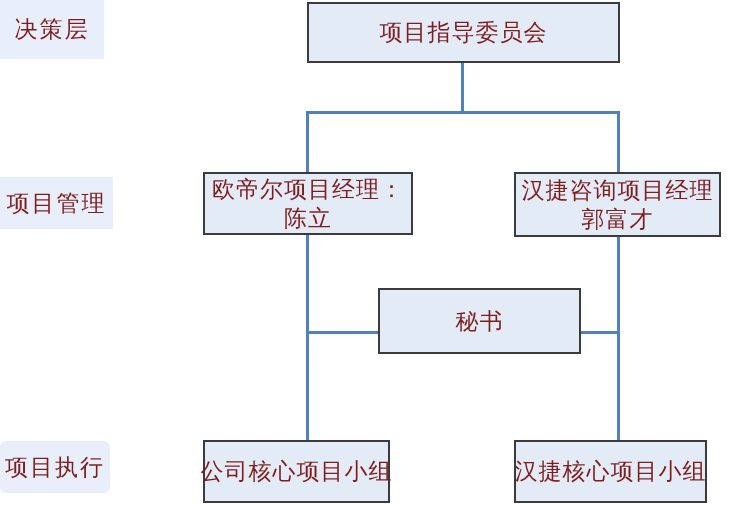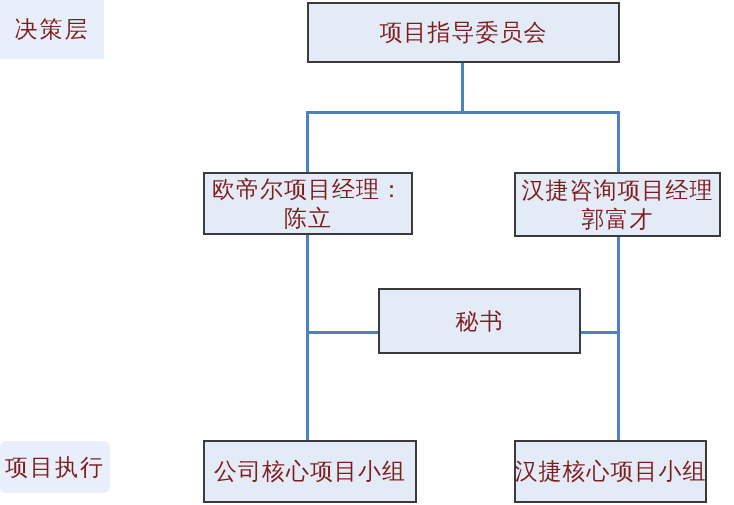--- a/index.html
+++ b/index.html
@@ -42,40 +42,43 @@
   
   .label-decision   { left: 0;   top: 3;   width: 104px; height: 59px; }
   .label-management { left: 0;   top: 177px; width: 113px; height: 52px; }
   .label-execution  { left: 0;   top: 441px; width: 110px; height: 52px; border-radius: 6px; }
 
   
   .node-steering  { left: 307px; top: 2px;   width: 313px; height: 61px; }
   .node-pm-left   { left: 203px; top: 172px; width: 210px; height: 63px; }
   .node-pm-right  { left: 514px; top: 172px; width: 207px; height: 65px; }
   .node-secretary { left: 378px; top: 288px; width: 203px; height: 66px; }
-  .node-exec-left { left: 203px; top: 440px; width: 214px; height: 63px; }
+  .node-exec-left { left: 203px; top: 440px; width: 187px; height: 63px; }
   .node-exec-right{ left: 514px; top: 440px; width: 193px; height: 63px; }
 
   
   .conn-v-top         { left: 461px; top: 63px;  width: 3px;   height: 50px; }
   .conn-h-top         { left: 306px; top: 111px; width: 314px; height: 3px; }
   .conn-v-left-upper  { left: 306px; top: 111px; width: 3px;   height: 61px; }
   .conn-v-right-upper { left: 617px; top: 111px; width: 3px;   height: 61px; }
   .conn-v-left-long   { left: 306px; top: 235px; width: 3px;   height: 205px; }
   .conn-v-right-long  { left: 617px; top: 237px; width: 3px;   height: 203px; }
   .conn-h-sec-left    { left: 307px; top: 331px; width: 71px;  height: 3px; }
   .conn-h-sec-right   { left: 547px; top: 331px; width: 71px;  height: 3px; }
 </style>
 </head>
 <body>
 
 <div class="canvas">
 
   <div class="layer-label label-decision">
     <span>决策层</span>
+  </div>
+  <div class="layer-label label-management">
+    <span>项目管理</span>
   </div>
   <div class="layer-label label-execution">
     <span>项目执行</span>
   </div>
 
   <div class="connector conn-v-top"></div>
   <div class="connector conn-h-top"></div>
   <div class="connector conn-v-left-upper"></div>
   <div class="connector conn-v-right-upper"></div>
   <div class="connector conn-v-left-long"></div>

